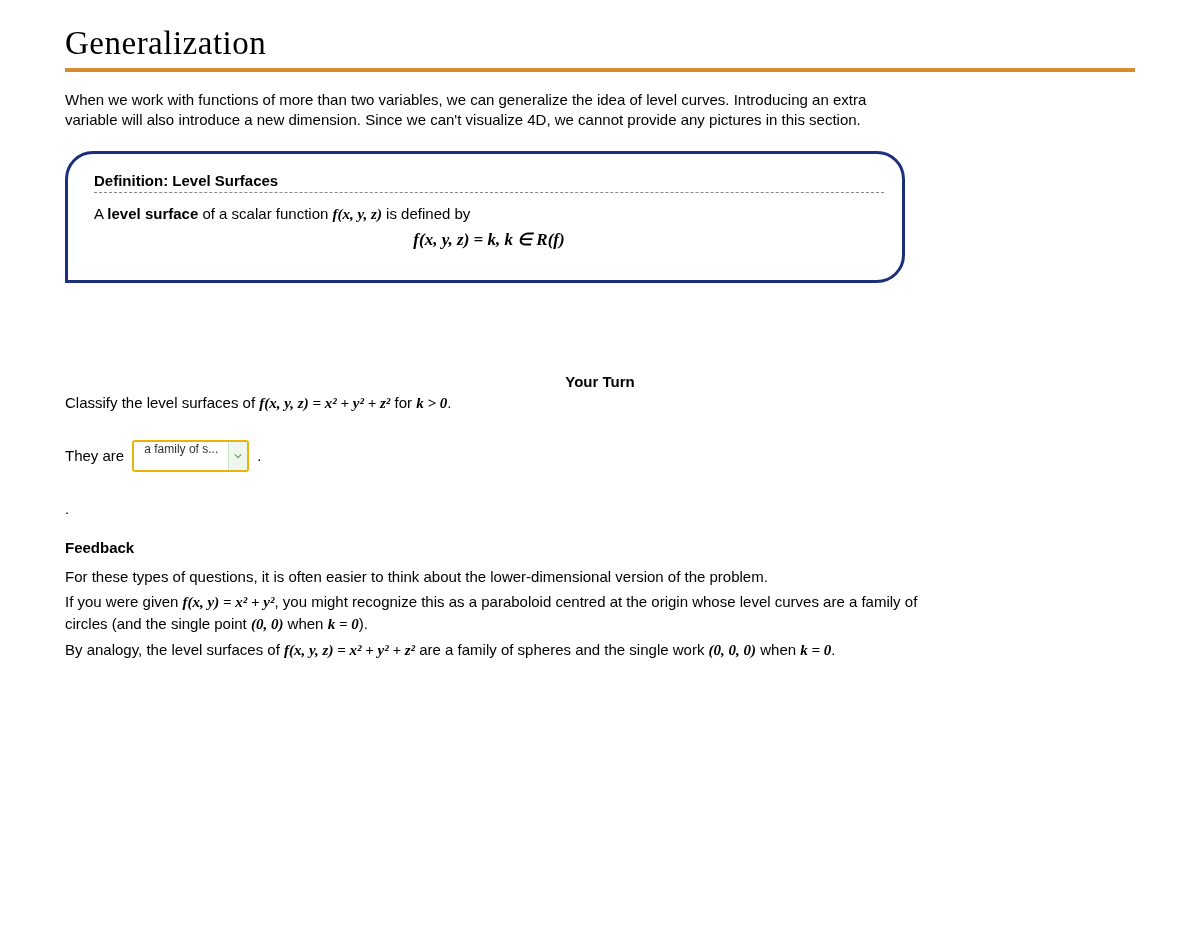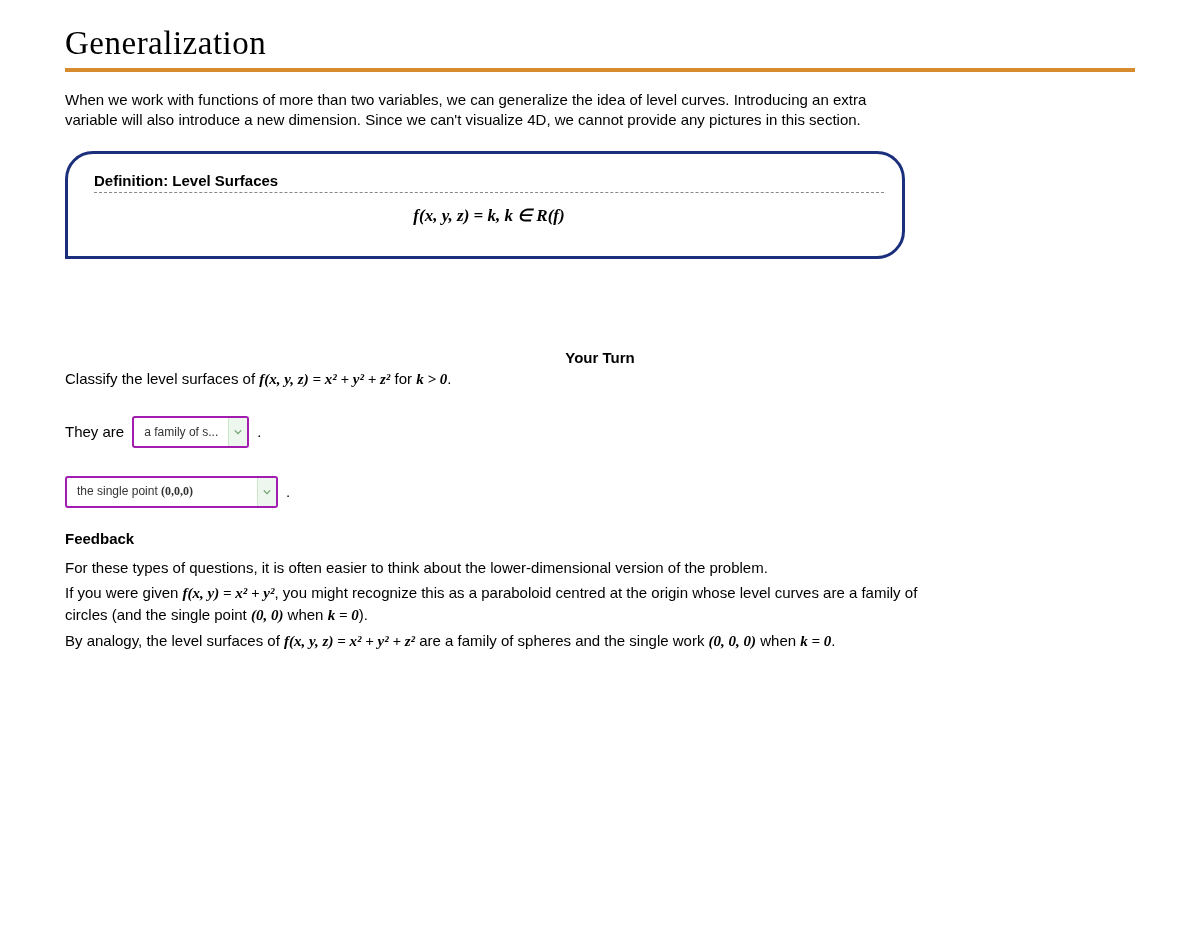--- a/index.html
+++ b/index.html
@@ -64,22 +64,22 @@
   }
   .answer-row {
     margin: 28px 0 18px 0;
     display: flex;
     align-items: center;
     flex-wrap: wrap;
     gap: 8px;
   }
   .select-box {
     display: inline-flex;
-    align-items: center;
-    border: 2px solid #a21caf;
+    align-items: flex-start;
+    border: 2px solid #eab308;
     border-radius: 3px;
     height: 28px;
     background: #fff;
     font-size: 12px;
     font-family: Verdana, sans-serif;
     color: #333;
   }
   .select-box .sel-text {
     padding: 0 10px;
     white-space: nowrap;
@@ -117,20 +117,23 @@
 </head>
 <body>
 
 <h2 class="title">Generalization</h2>
 <div class="rule"></div>
 
 <p style="max-width:820px">When we work with functions of more than two variables, we can generalize the idea of level curves. Introducing an extra variable will also introduce a new dimension. Since we can't visualize 4D, we cannot provide any pictures in this section.</p>
 
 <div class="callout" style="max-width:790px">
   <div class="callout-title">Definition: Level Surfaces</div>
+  <div>
+    <span>A </span><b>level surface</b><span> of a scalar function </span><span class="math">f(x, y, z)</span><span> is defined by</span>
+  </div>
   <div class="center-eq">f(x, y, z) = k,    k ∈ R(f)</div>
 </div>
 
 <div class="section-label">Your Turn</div>
 
 <div style="margin-bottom:4px">
   <span>Classify the level surfaces of </span><span class="math">f(x, y, z) = x² + y² + z²</span><span> for </span><span class="math">k &gt; 0</span><span>.</span>
 </div>
 
 <div class="answer-row">
@@ -140,30 +143,20 @@
     <span class="sel-arrow">
       <svg viewBox="0 0 10 10">
           <path d="M1 3 L5 7 L9 3" fill="none" stroke="#6aa06a" stroke-width="1.5"></path>
         </svg>
     </span>
   </span>
   <span>.</span>
 </div>
 
 <div class="answer-row">
-  <span class="select-box wide">
-    <span class="sel-text">
-      <span>the single point </span><span class="sel-math">(0,0,0)</span>
-    </span>
-    <span class="sel-arrow">
-      <svg viewBox="0 0 10 10">
-          <path d="M1 3 L5 7 L9 3" fill="none" stroke="#6aa06a" stroke-width="1.5"></path>
-        </svg>
-    </span>
-  </span>
   <span>.</span>
 </div>
 
 <div class="feedback-label">Feedback</div>
 
 <div class="para" style="max-width:860px">For these types of questions, it is often easier to think about the lower-dimensional version of the problem.</div>
 
 <div class="para" style="max-width:860px">
   <span>If you were given </span><span class="math">f(x, y) = x² + y²</span><span>, you might recognize this as a paraboloid centred at the origin whose level curves are a family of circles (and the single point </span><span class="math">(0, 0)</span><span> when </span><span class="math">k = 0</span><span>).</span>
 </div>

